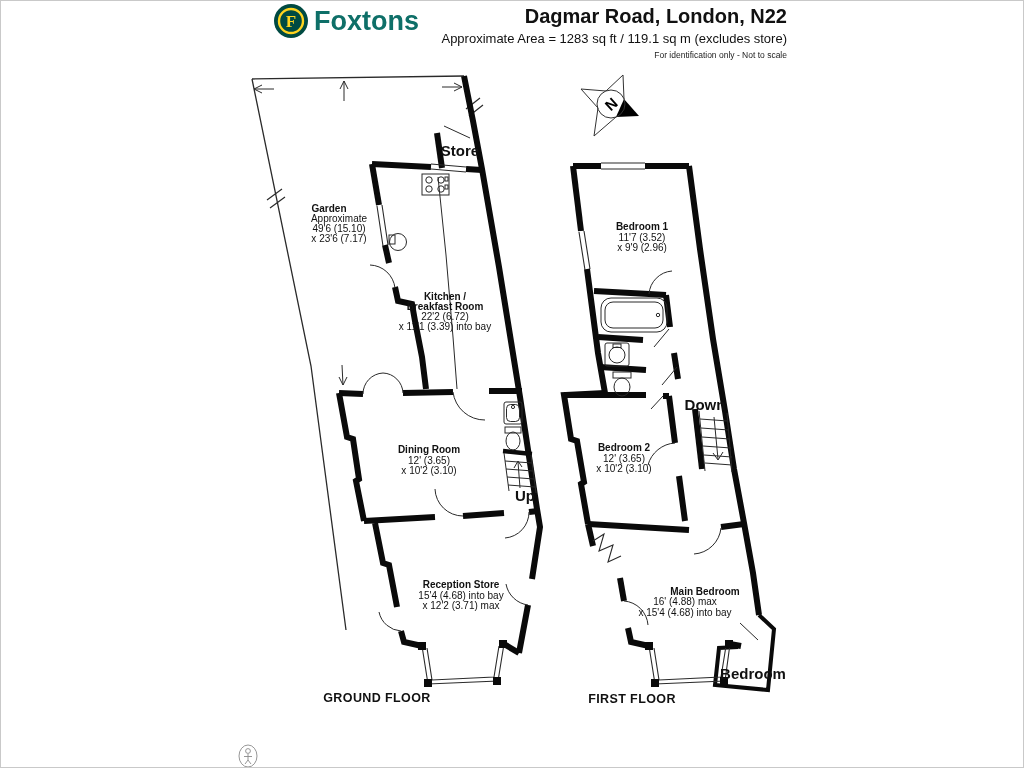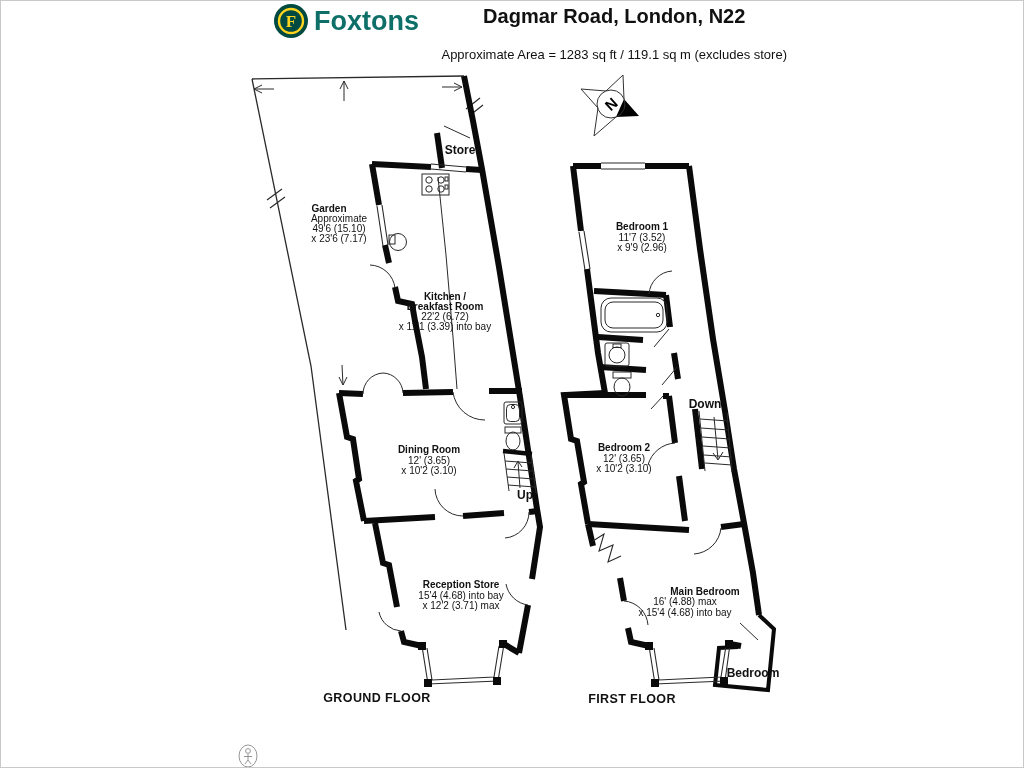--- a/index.html
+++ b/index.html
@@ -1,25 +1,25 @@
 <!DOCTYPE html>
 <html><head>
 <meta charset="utf-8">
 <style>
   html,body{margin:0;padding:0;background:#fff;}
   #page{position:relative;width:1024px;height:768px;background:#fff;border:1px solid #c9c9c9;box-sizing:border-box;overflow:hidden;font-family:"Liberation Sans",sans-serif;}
   svg{position:absolute;left:0;top:0;}
   .lbl{position:absolute;transform:translate(-50%,-50%);font:10px "Liberation Sans",sans-serif;color:#111;white-space:nowrap;text-align:center;}
   .b{font-weight:bold;}
   .floor-title{font:bold 12.5px "Liberation Sans",sans-serif;letter-spacing:.4px;}
-  .small{font-size:12px;}
+  .small{font-size:15px;}
   #brand-word{position:absolute;left:313px;top:5px;font:bold 27px "Liberation Sans",sans-serif;color:#0e6f68;}
   #head-right{position:absolute;right:236px;top:4px;text-align:right;color:#111;}
-  #head-title{font:bold 20px "Liberation Sans",sans-serif;text-align:center;}
-  #head-area{font:13px "Liberation Sans",sans-serif;margin-top:19px;}
+  #head-title{font:bold 20px "Liberation Sans",sans-serif;}
+  #head-area{font:13px "Liberation Sans",sans-serif;margin-top:3px;}
   #head-note{font:8.5px "Liberation Sans",sans-serif;margin-top:4px;color:#222;}
   #footer-text{position:absolute;left:263px;top:738px;font:7.5px "Liberation Sans",sans-serif;color:#4a4a4a;line-height:9px;}
   #compass-n{position:absolute;left:610px;top:103px;transform:translate(-50%,-50%) rotate(-42deg);font:bold 15px "Liberation Sans",sans-serif;color:#000;}
 </style>
 </head>
 <body>
 
 <div id="page">
 
   <svg width="1024" height="768" viewBox="0 0 1024 768">
@@ -204,20 +204,21 @@
       <ellipse cx="247" cy="755" rx="9" ry="11"></ellipse>
       <circle cx="247" cy="750" r="2.4"></circle>
       <path d="M247,753 L247,759 M243,755.5 L251,755.5 M247,759 L244,763 M247,759 L250,763"></path>
     </g>
   </svg>
 
   <div id="brand-word">Foxtons</div>
   <div id="head-right">
     <div id="head-title">Dagmar Road, London, N22</div>
     <div id="head-area">Approximate Area = 1283 sq ft / 119.1 sq m (excludes store)</div>
+    <div id="head-note">For identification only - Not to scale</div>
   </div>
 
   <div id="compass-n">N</div>
 
   <div class="lbl b" style="left:328px;top:207px">Garden</div>
   <div class="lbl" style="left:338px;top:217px">Approximate</div>
   <div class="lbl" style="left:338px;top:227px">49'6 (15.10)</div>
   <div class="lbl" style="left:338px;top:237px">x 23'6 (7.17)</div>
 
   <div class="lbl b small" style="left:459px;top:149px">Store</div>

